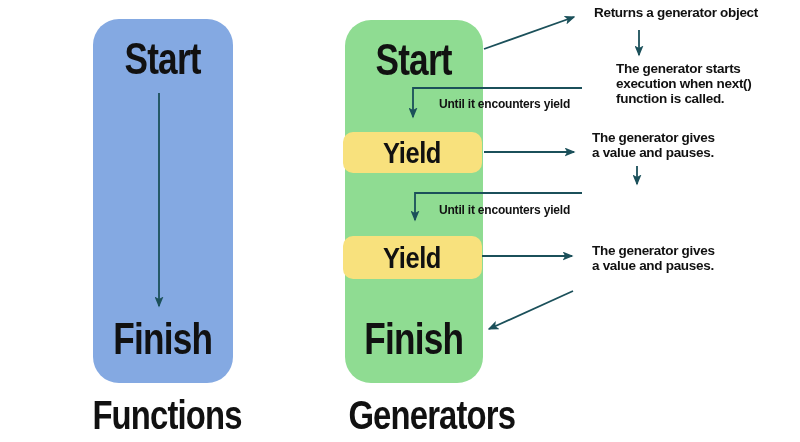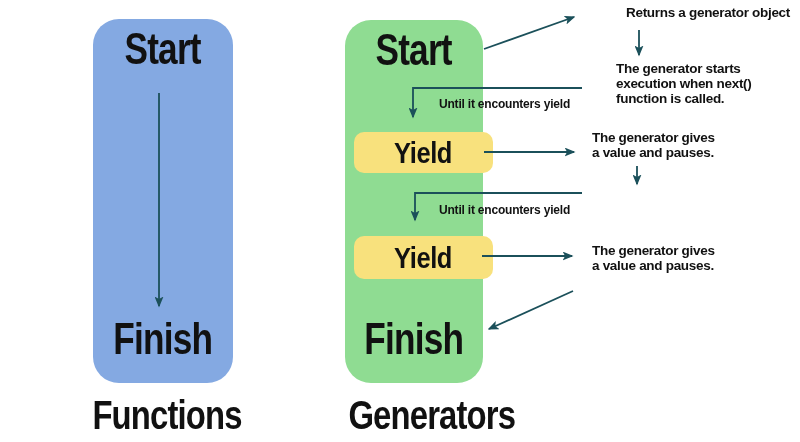--- a/index.html
+++ b/index.html
@@ -21,21 +21,21 @@
     background: var(--background);
     overflow: hidden;
   }
 
   .flow-box {
     position: absolute;
     display: flex;
     flex-direction: column;
     align-items: center;
     justify-content: space-between;
-    padding: 8px 0 22px 0;
+    padding: 18px 0 22px 0;
     border-radius: 26px;
   }
   .fn-box {
     left: 93px; top: 19px;
     width: 140px; height: 364px;
     background: var(--function_box);
   }
   .gen-box {
     left: 345px; top: 20px;
     width: 138px; height: 363px;
@@ -52,21 +52,20 @@
     white-space: nowrap;
   }
 
   .yield-box {
     position: absolute;
     display: flex;
     align-items: center;
     justify-content: center;
     background: var(--yield_box);
     border-radius: 10px;
-    margin-left: 11px;
   }
   .yield-1 { left: 343px; top: 132px; width: 139px; height: 41px; }
   .yield-2 { left: 343px; top: 236px; width: 139px; height: 43px; }
   .yield-label {
     font-size: 30px;
     font-weight: bold;
     letter-spacing: -0.5px;
     transform: scaleX(0.85);
     transform-origin: center;
     white-space: nowrap;
@@ -88,21 +87,21 @@
   .gen-title { left: 334px; width: 160px; }
 
   .note {
     position: absolute;
     font-size: 13.5px;
     font-weight: bold;
     line-height: 15px;
     letter-spacing: -0.3px;
     white-space: pre-line;
   }
-  .note-1 { left: 594px; top: 5px; margin-left: 32px; }
+  .note-1 { left: 594px; top: 5px; }
   .note-2 { left: 616px; top: 61px; }
   .note-3 { left: 592px; top: 130px; }
   .note-4 { left: 594px; top: 188px; }
   .note-5 { left: 592px; top: 243px; }
 
   .until {
     position: absolute;
     font-size: 12px;
     font-weight: bold;
     letter-spacing: -0.2px;

